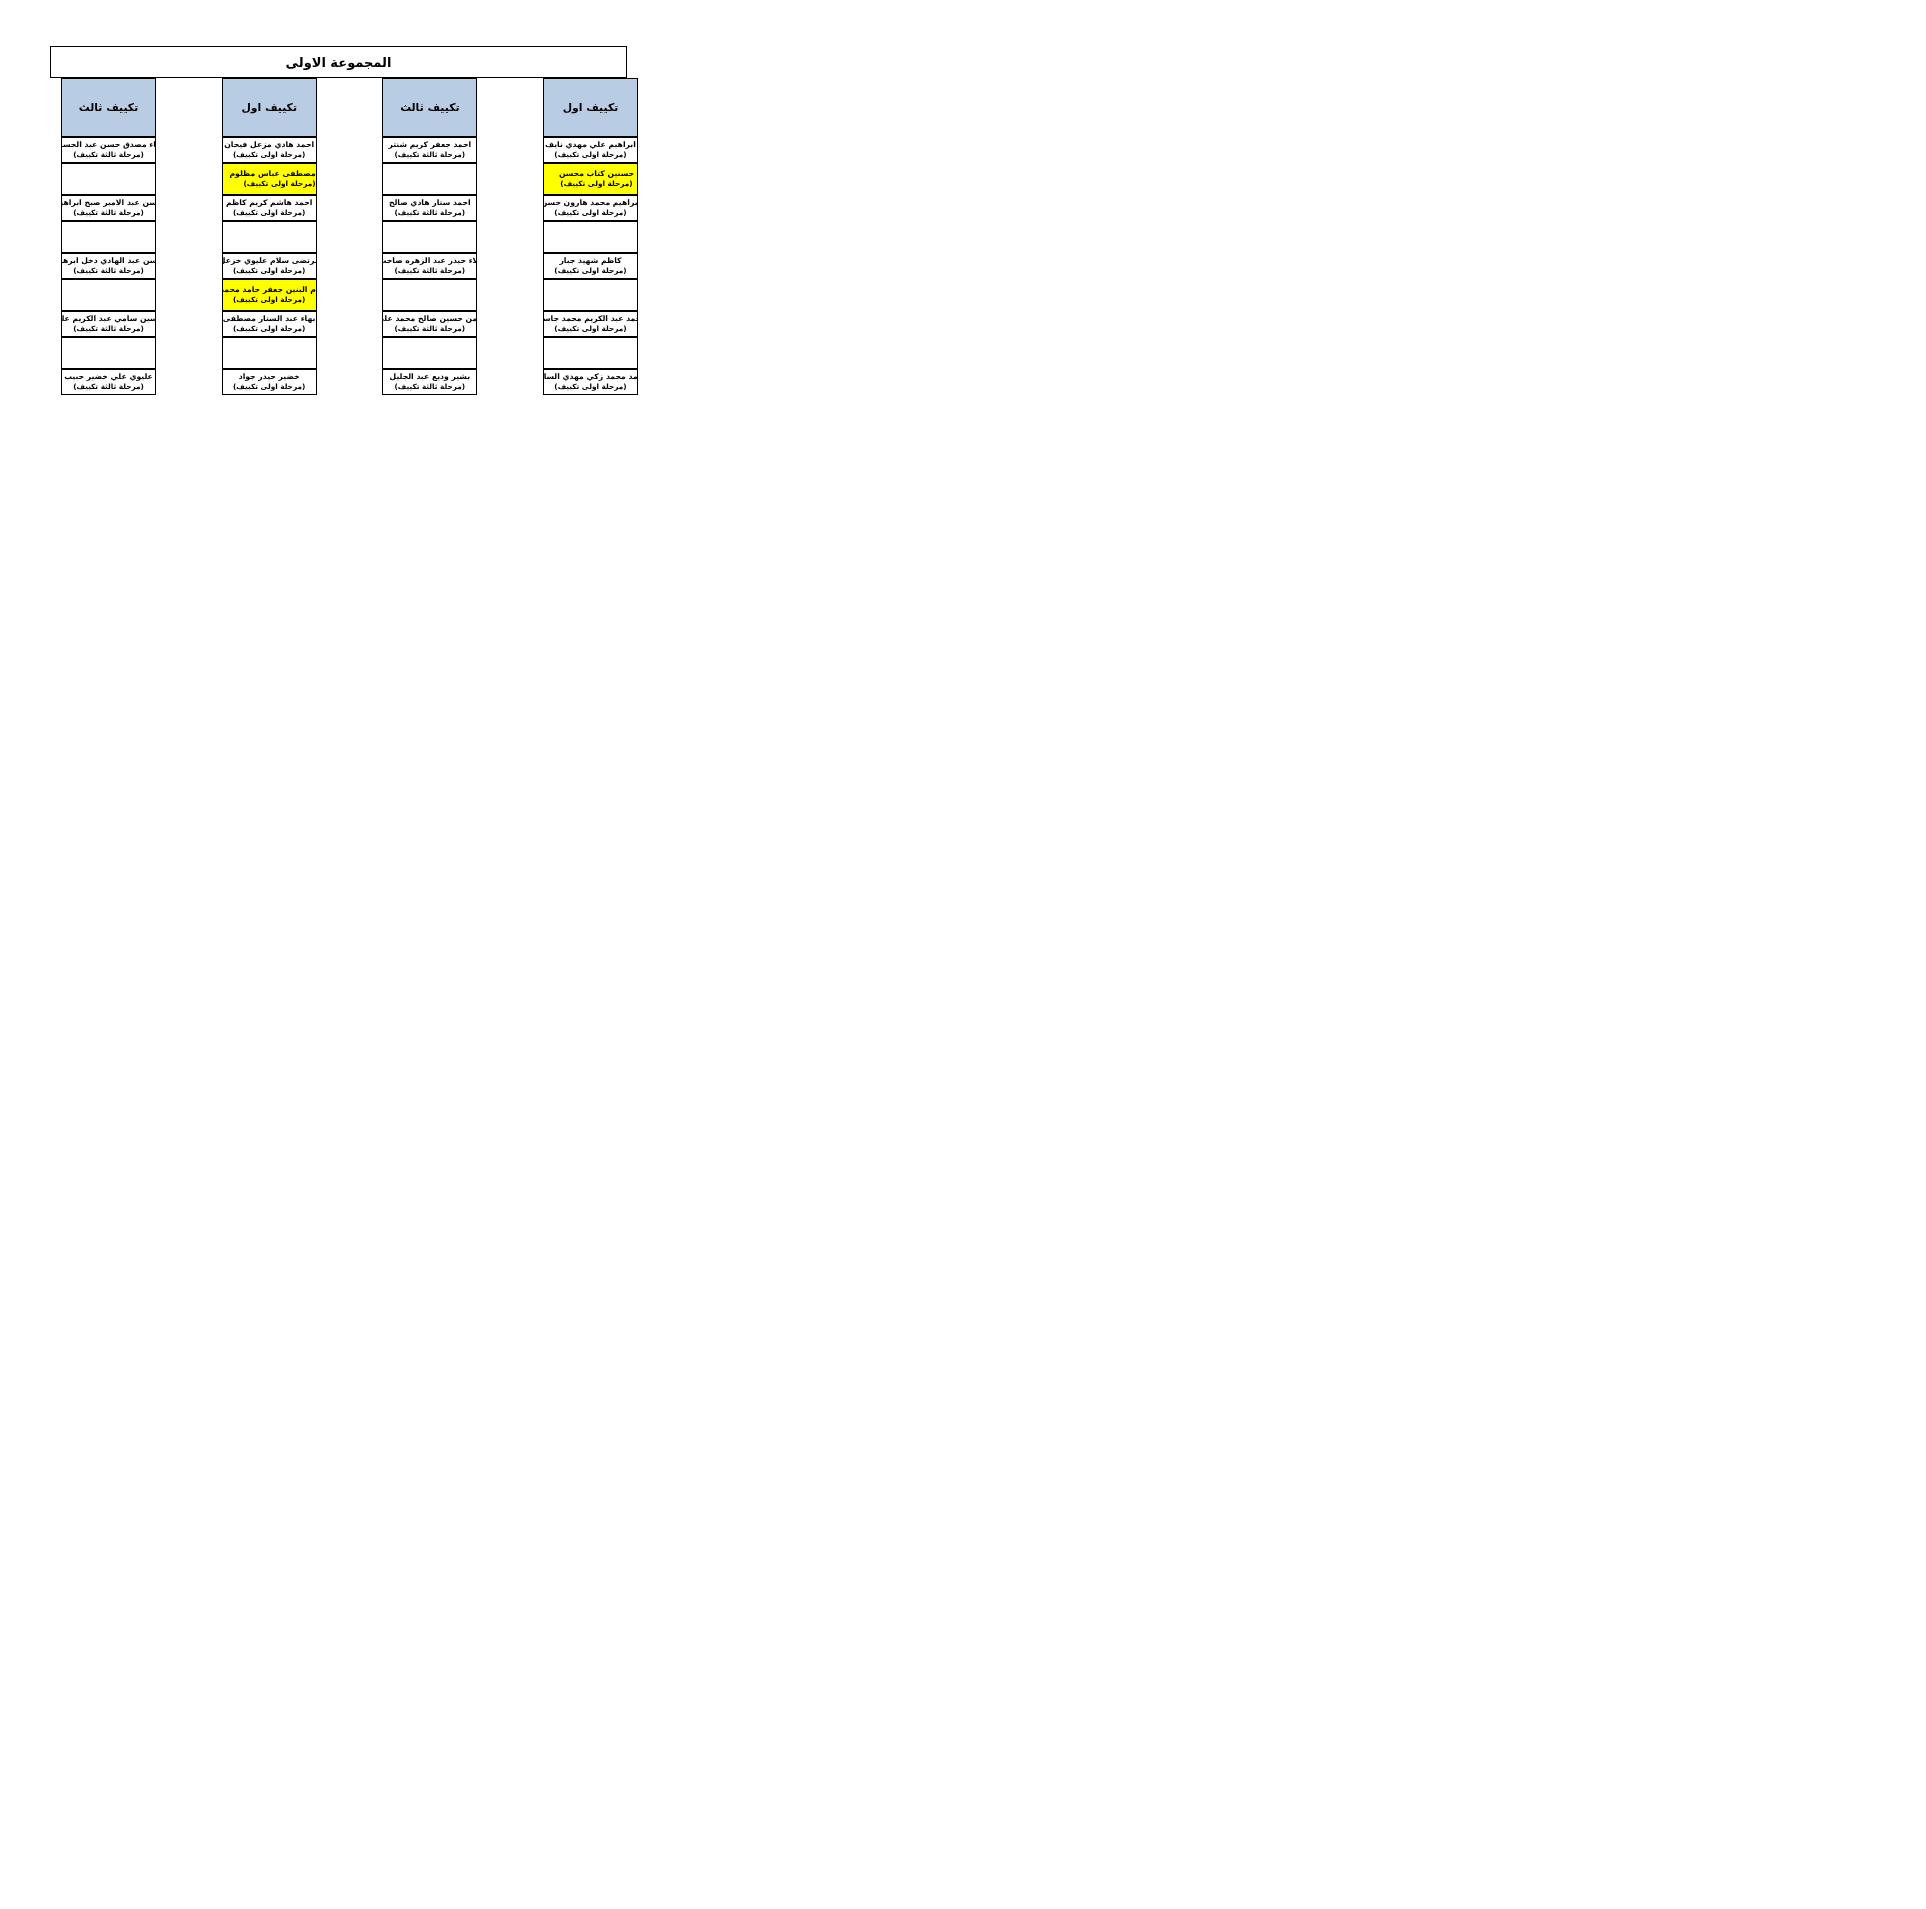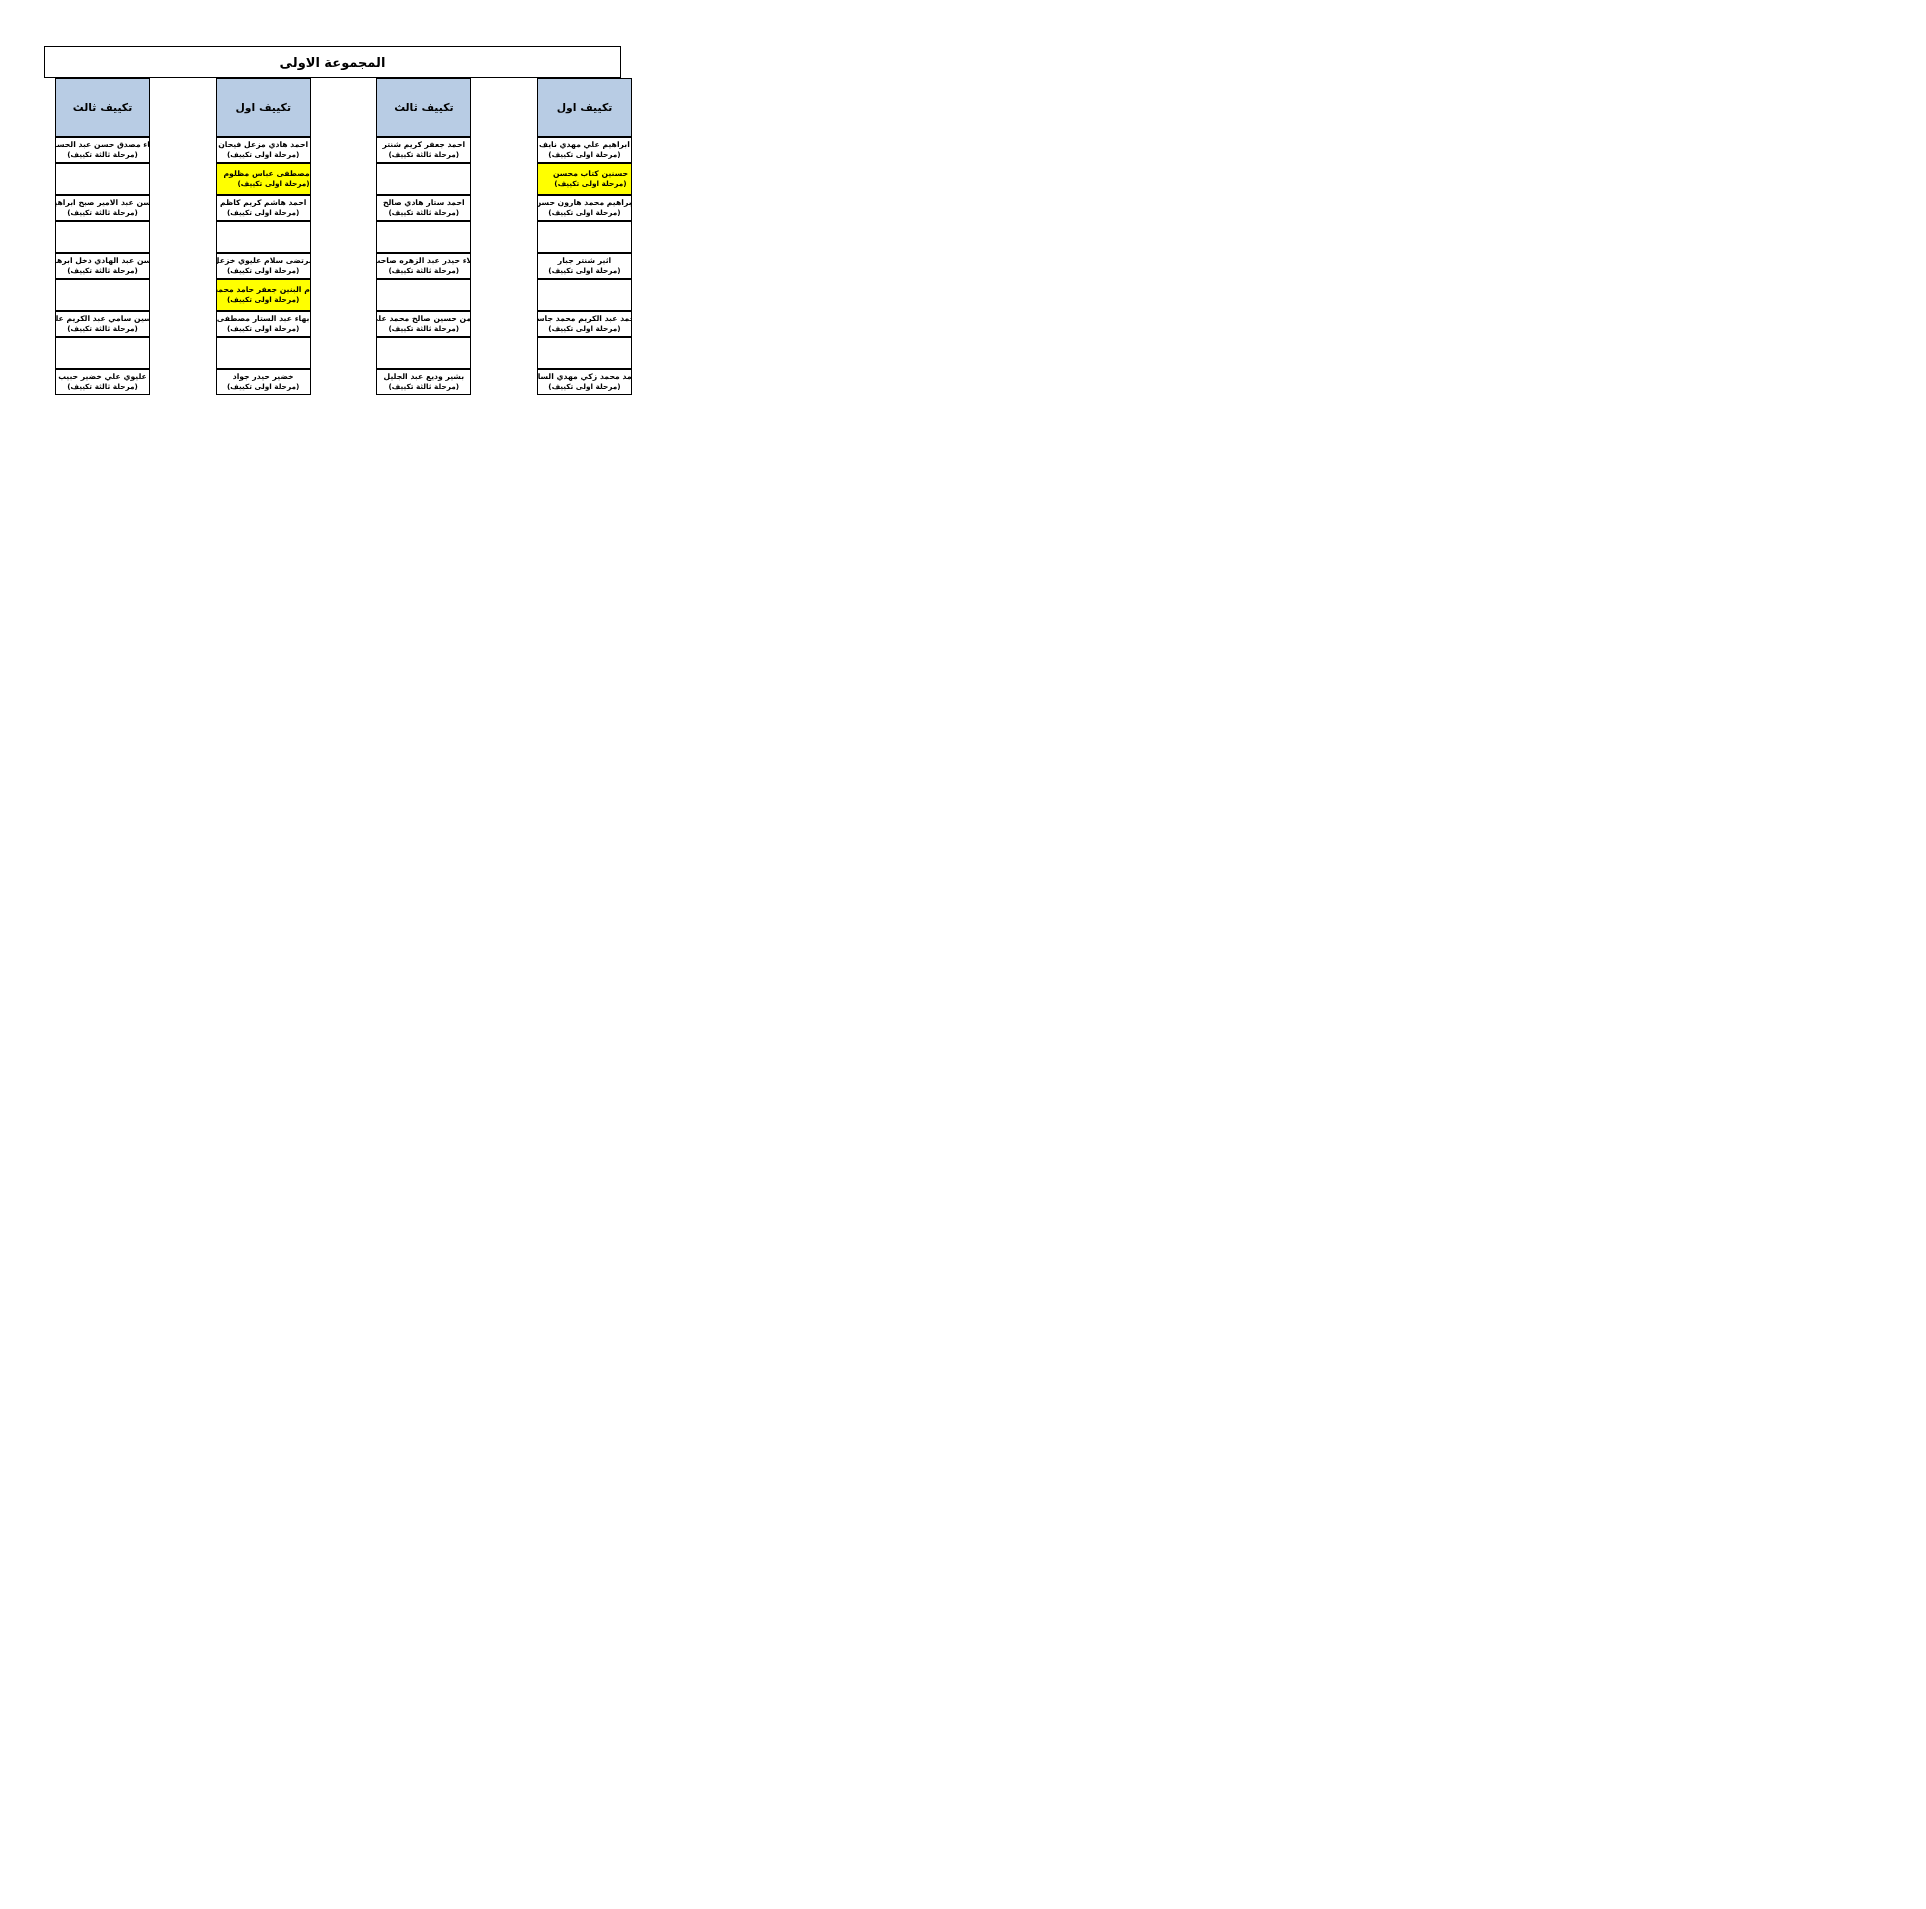--- a/index.html
+++ b/index.html
@@ -1,18 +1,18 @@
 <!DOCTYPE html>
 <html style="font-size:6.2px"><head>
 <meta charset="utf-8">
 <style>
   html,body{margin:0;padding:0;background:#ffffff;}
   body{font-family:"DejaVu Sans",sans-serif;}
   .page{position:relative;width:676px;height:478px;background:#ffffff;overflow:hidden;}
-  .doc{position:absolute;left:44px;top:46px;width:577px;}
+  .doc{position:absolute;left:50px;top:46px;width:577px;}
   .title-cell{box-sizing:border-box;width:100%;border:1.2px solid #000;background:#fff;
     display:flex;align-items:center;justify-content:center;text-align:center;font-weight:bold;color:#000;}
   .t1{height:32px;font-size:13px;}
   .t2{height:29px;font-size:11.6px;font-family:"Liberation Sans",sans-serif;letter-spacing:0.4px;}
   .cols{display:flex;justify-content:space-between;width:100%;}
   .stack{width:95px;display:flex;flex-direction:column;}
   .cell{box-sizing:border-box;width:100%;border:1.2px solid #000;background:#fff;color:#000;
     display:flex;flex-direction:column;align-items:center;justify-content:center;
     text-align:center;font-weight:bold;overflow:hidden;margin-left:11px;}
   .hdr{height:59px;font-size:10.8px;}
@@ -130,21 +130,21 @@
         <div class="cell rt hl" style="background: rgb(255, 255, 0); padding-left: 12px;">
             <div class="nm" dir="rtl">حسنين كتاب محسن</div>
             <div class="st" dir="rtl">(مرحلة اولى تكييف)</div>
           </div>
         <div class="cell rs">
             <div class="nm" dir="rtl">ابراهيم محمد هارون حسن</div>
             <div class="st" dir="rtl">(مرحلة اولى تكييف)</div>
           </div>
         <div class="cell rt"></div>
         <div class="cell rs">
-            <div class="nm" dir="rtl">اثير شنتر جبار</div>
+            <div class="nm" dir="rtl">كاظم شهيد جبار</div>
             <div class="st" dir="rtl">(مرحلة اولى تكييف)</div>
           </div>
         <div class="cell rt"></div>
         <div class="cell rs">
             <div class="nm" dir="rtl">احمد عبد الكريم محمد جاسم</div>
             <div class="st" dir="rtl">(مرحلة اولى تكييف)</div>
           </div>
         <div class="cell rt"></div>
         <div class="cell rs">
             <div class="nm" dir="rtl">احمد محمد زكي مهدي السالم</div>

